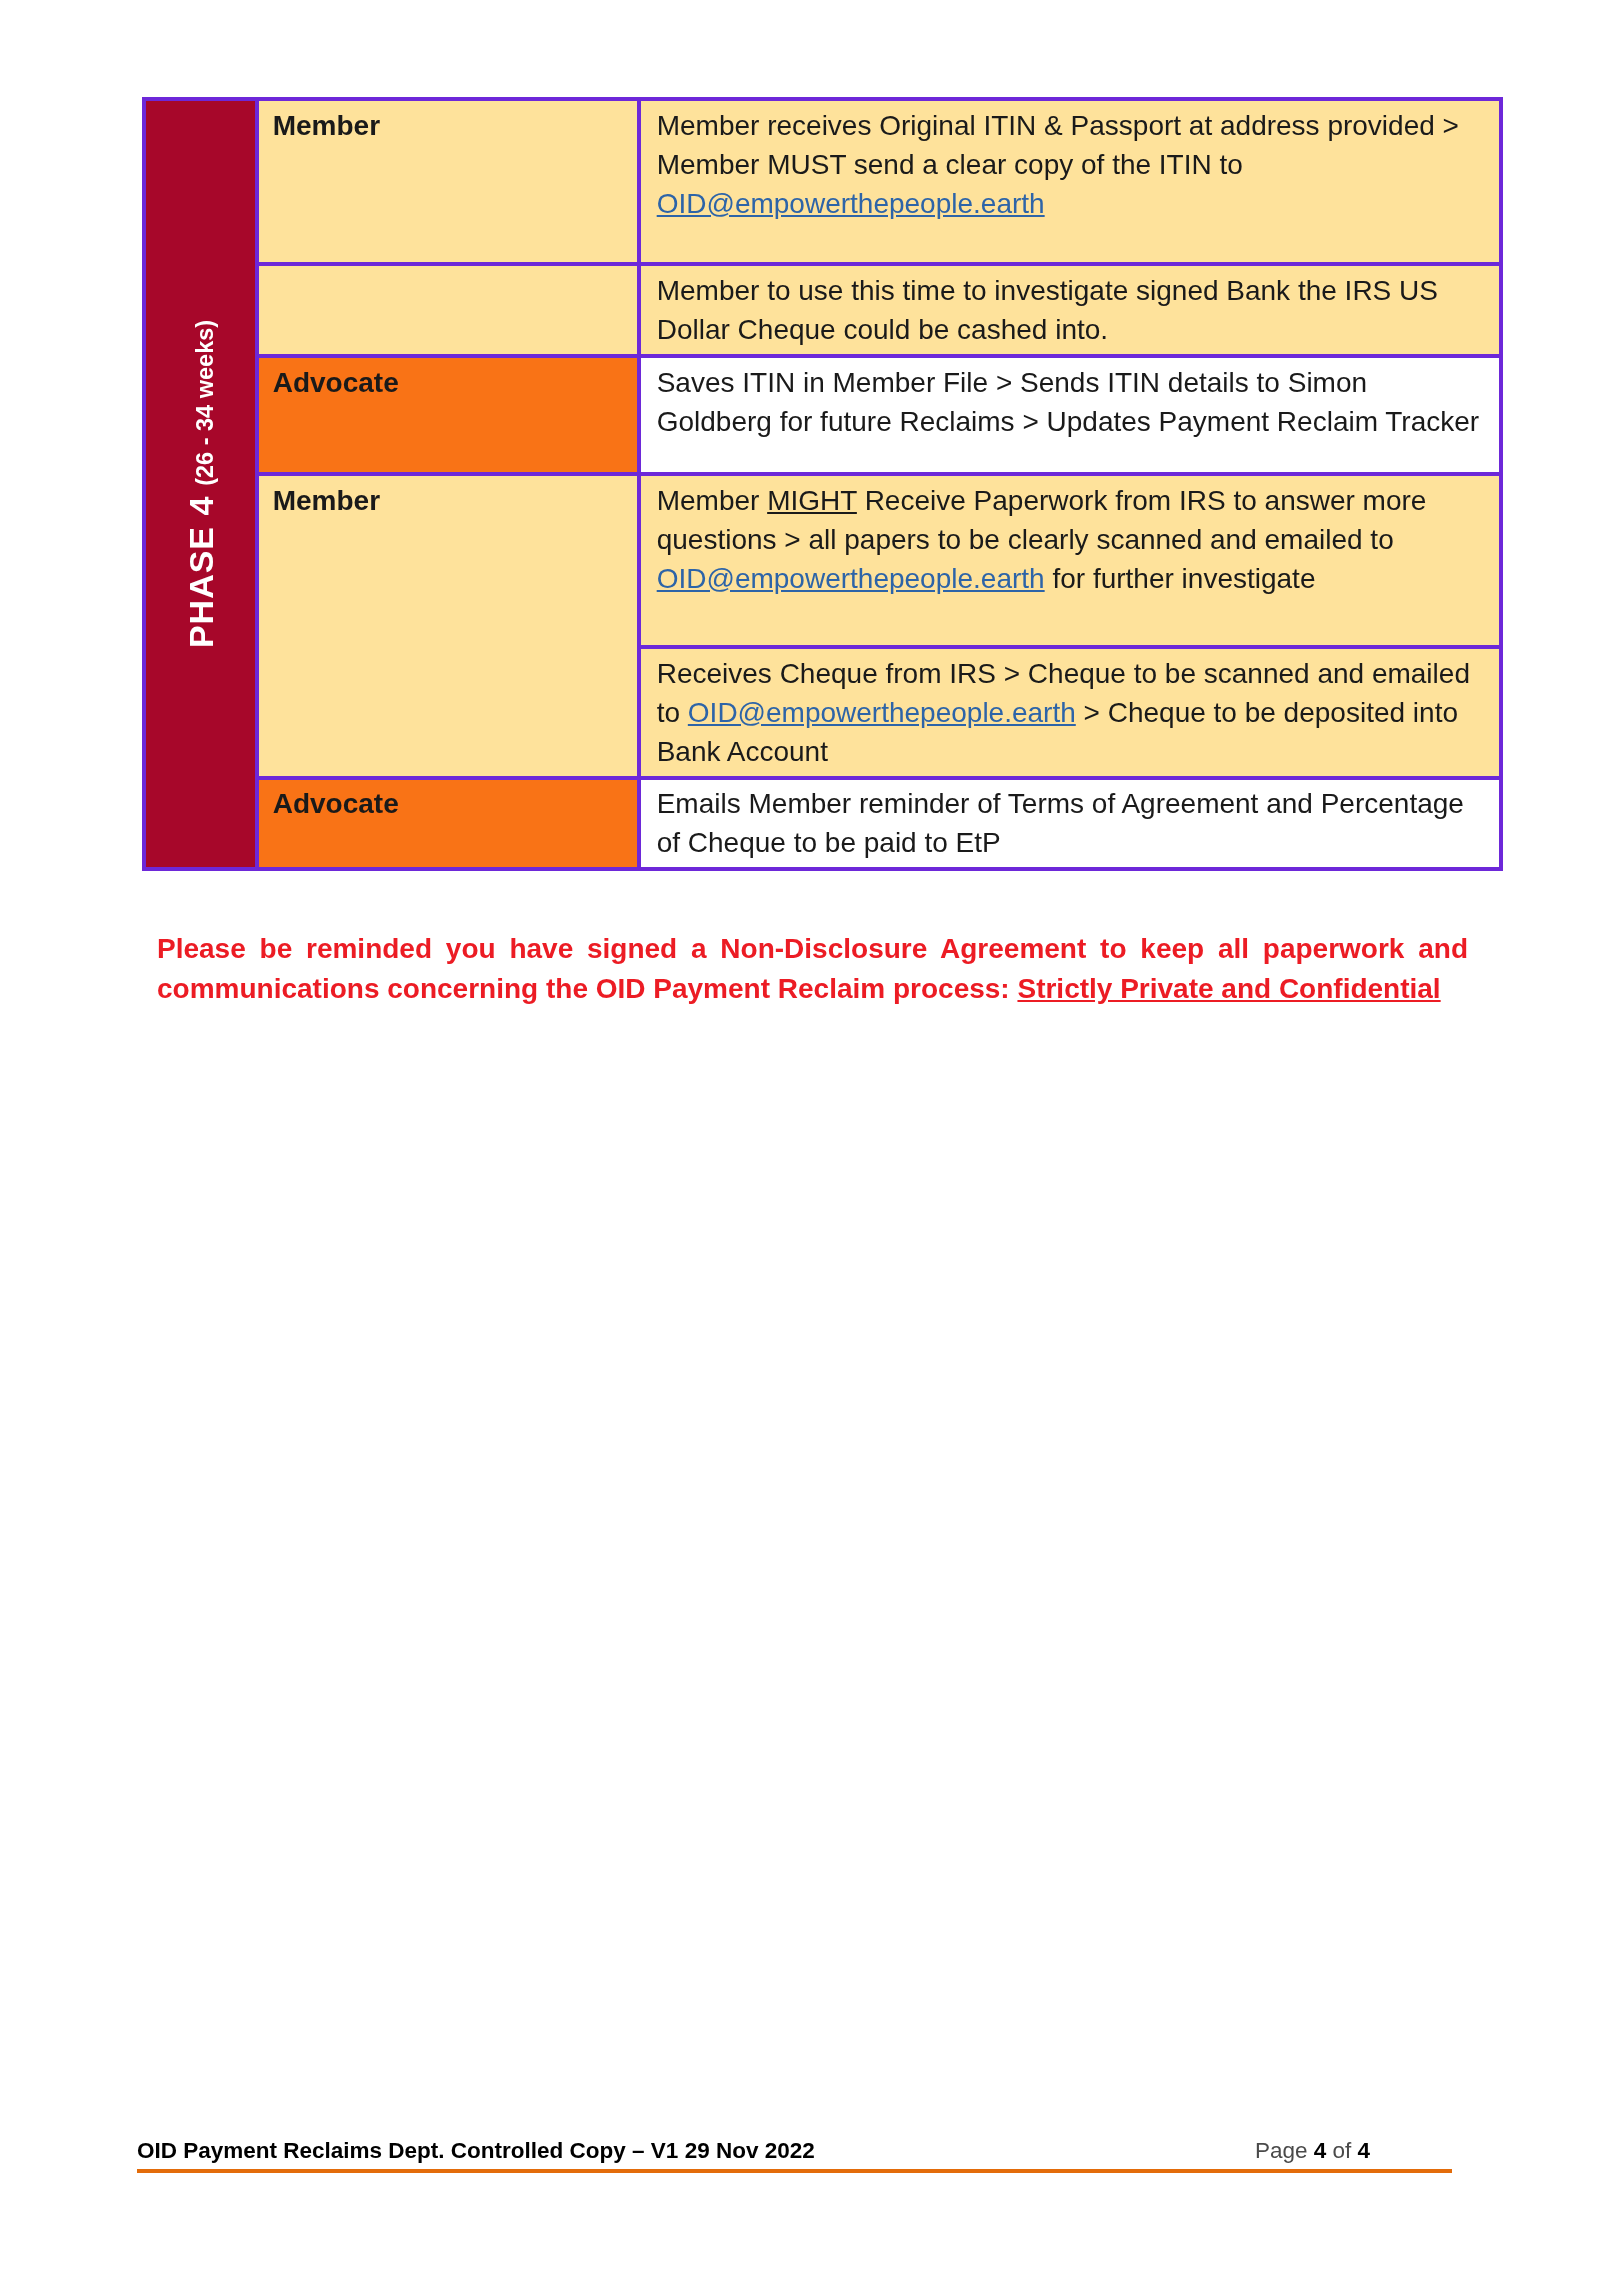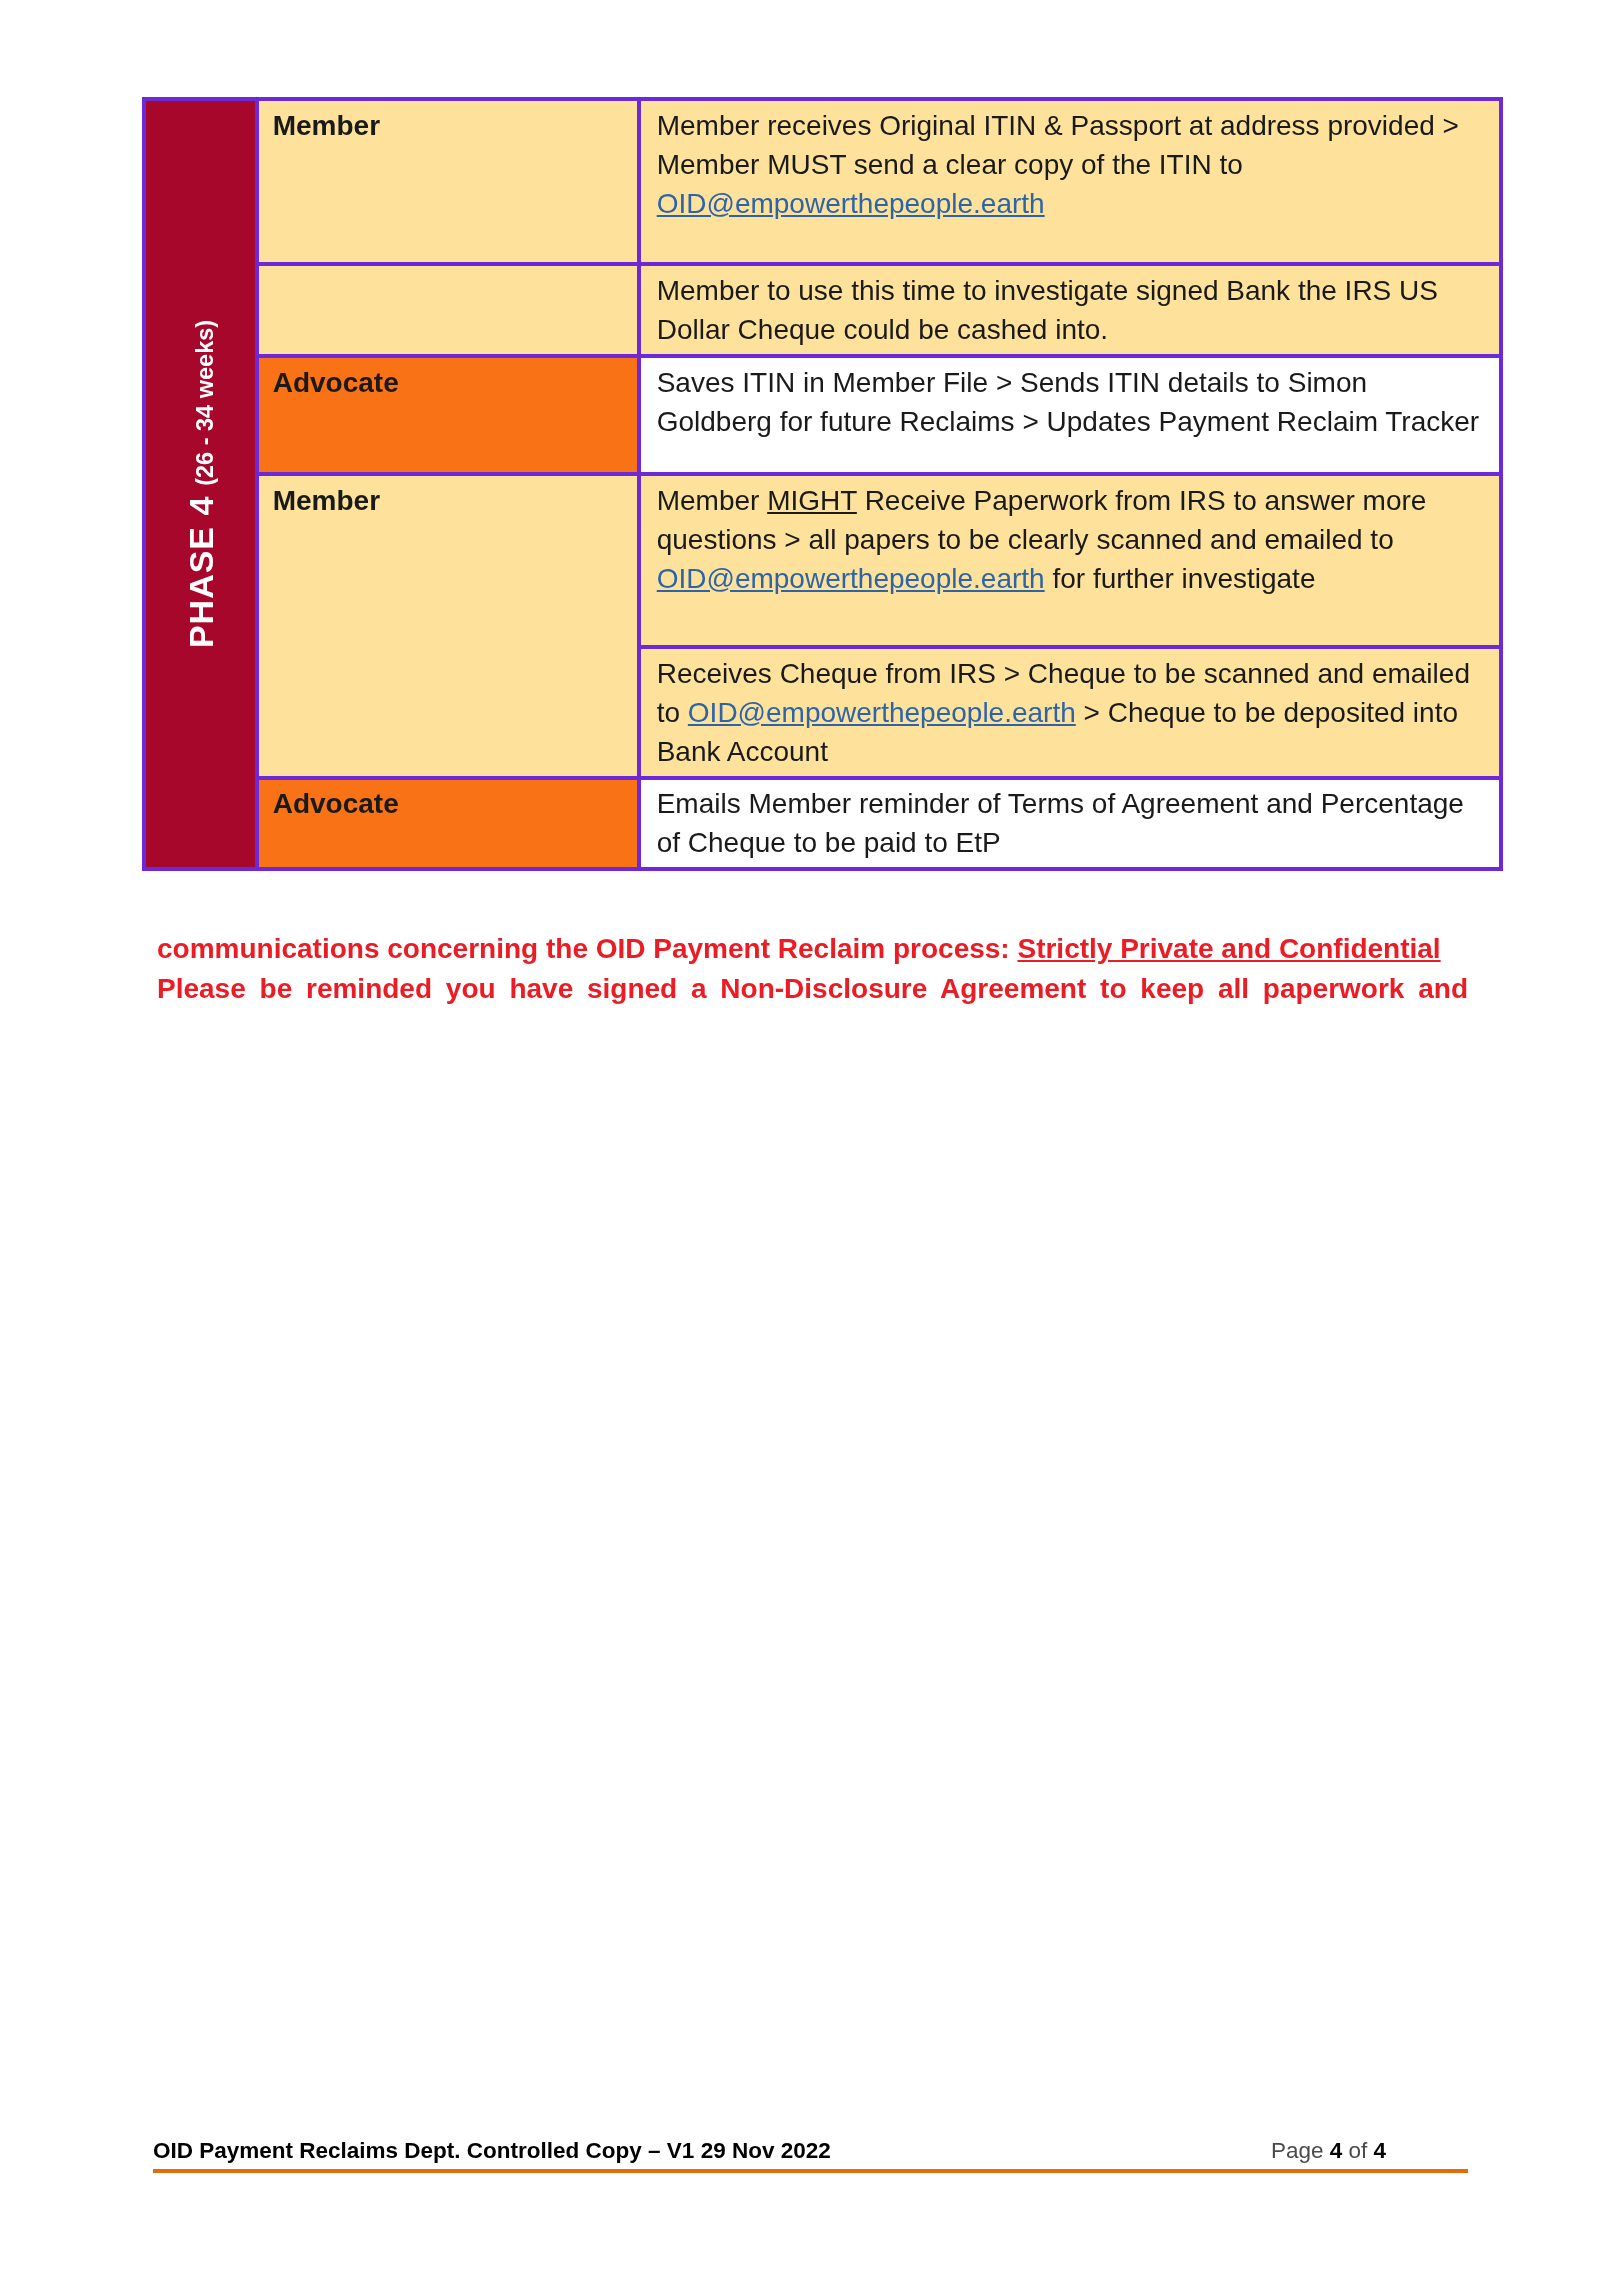--- a/index.html
+++ b/index.html
@@ -70,21 +70,21 @@
   
   .notice {
     position:absolute; left:157px; top:929px; width:1311px;
     color:var(--notice-red,#EC1C24);
     font-size:28px; line-height:40px; font-weight:bold;
   }
   .notice-line.justify { text-align:justify; text-align-last:justify; }
   .notice .emph { text-decoration:underline; }
 
   
-  .footer { position:absolute; left:153px; top:2138px; width:1315px; }
+  .footer { position:absolute; left:137px; top:2138px; width:1315px; }
   .footer-row {
     display:flex; justify-content:space-between; align-items:baseline;
     font-size:22.5px;
   }
   .footer-left { font-weight:bold; color:#000; }
   .footer-right { color:#4a4a4a; padding-right:82px; white-space:nowrap; }
   .footer-right .pg-num { color:#000; font-weight:bold; }
   .footer-rule { margin-top:4.9px; height:3.9px; background:var(--rule-orange,#E36C0A); }
 </style>
 </head>
@@ -124,24 +124,24 @@
       <td class="desc-cell hl"><span>Receives Cheque from IRS &gt; Cheque to be scanned and emailed to </span><a class="email-link" href="#">OID@empowerthepeople.earth</a><span> &gt; Cheque to be deposited into Bank Account</span></td>
     </tr>
     <tr class="row-6">
       <td class="actor-cell">Advocate</td>
       <td class="desc-cell"><span>Emails Member reminder of Terms of Agreement and Percentage of Cheque to be paid to EtP</span></td>
     </tr>
   </tbody>
     </table>
 
   <div class="notice">
+    <div class="notice-line justify">Please be reminded you have signed a Non-Disclosure Agreement to keep all paperwork and</div>
     <div class="notice-line">
       <span>communications concerning the OID Payment Reclaim process: </span><span class="emph">Strictly Private and Confidential</span>
     </div>
-    <div class="notice-line justify">Please be reminded you have signed a Non-Disclosure Agreement to keep all paperwork and</div>
   </div>
 
   <div class="footer">
     <div class="footer-row">
       <span class="footer-left">OID Payment Reclaims Dept. Controlled Copy – V1 29 Nov 2022</span>
       <span class="footer-right"><span>Page </span><span class="pg-num">4</span><span> of </span><span class="pg-num">4</span></span>
     </div>
     <div class="footer-rule"></div>
   </div>
 

